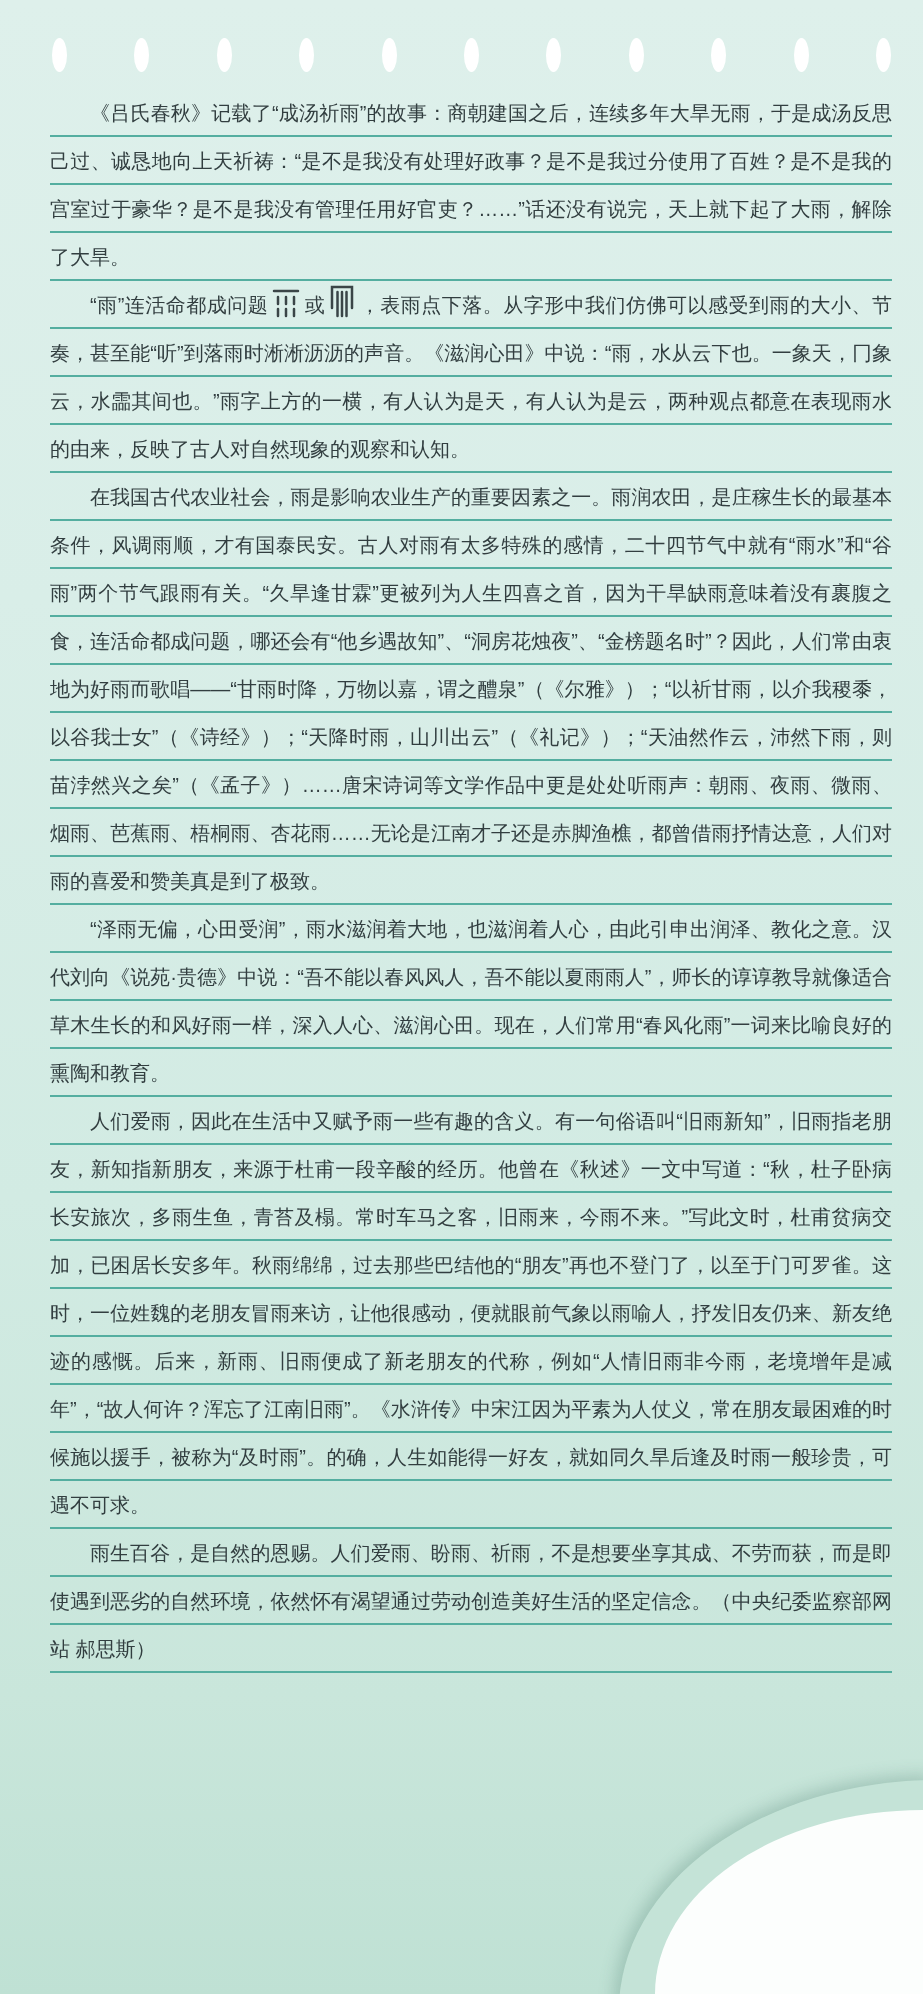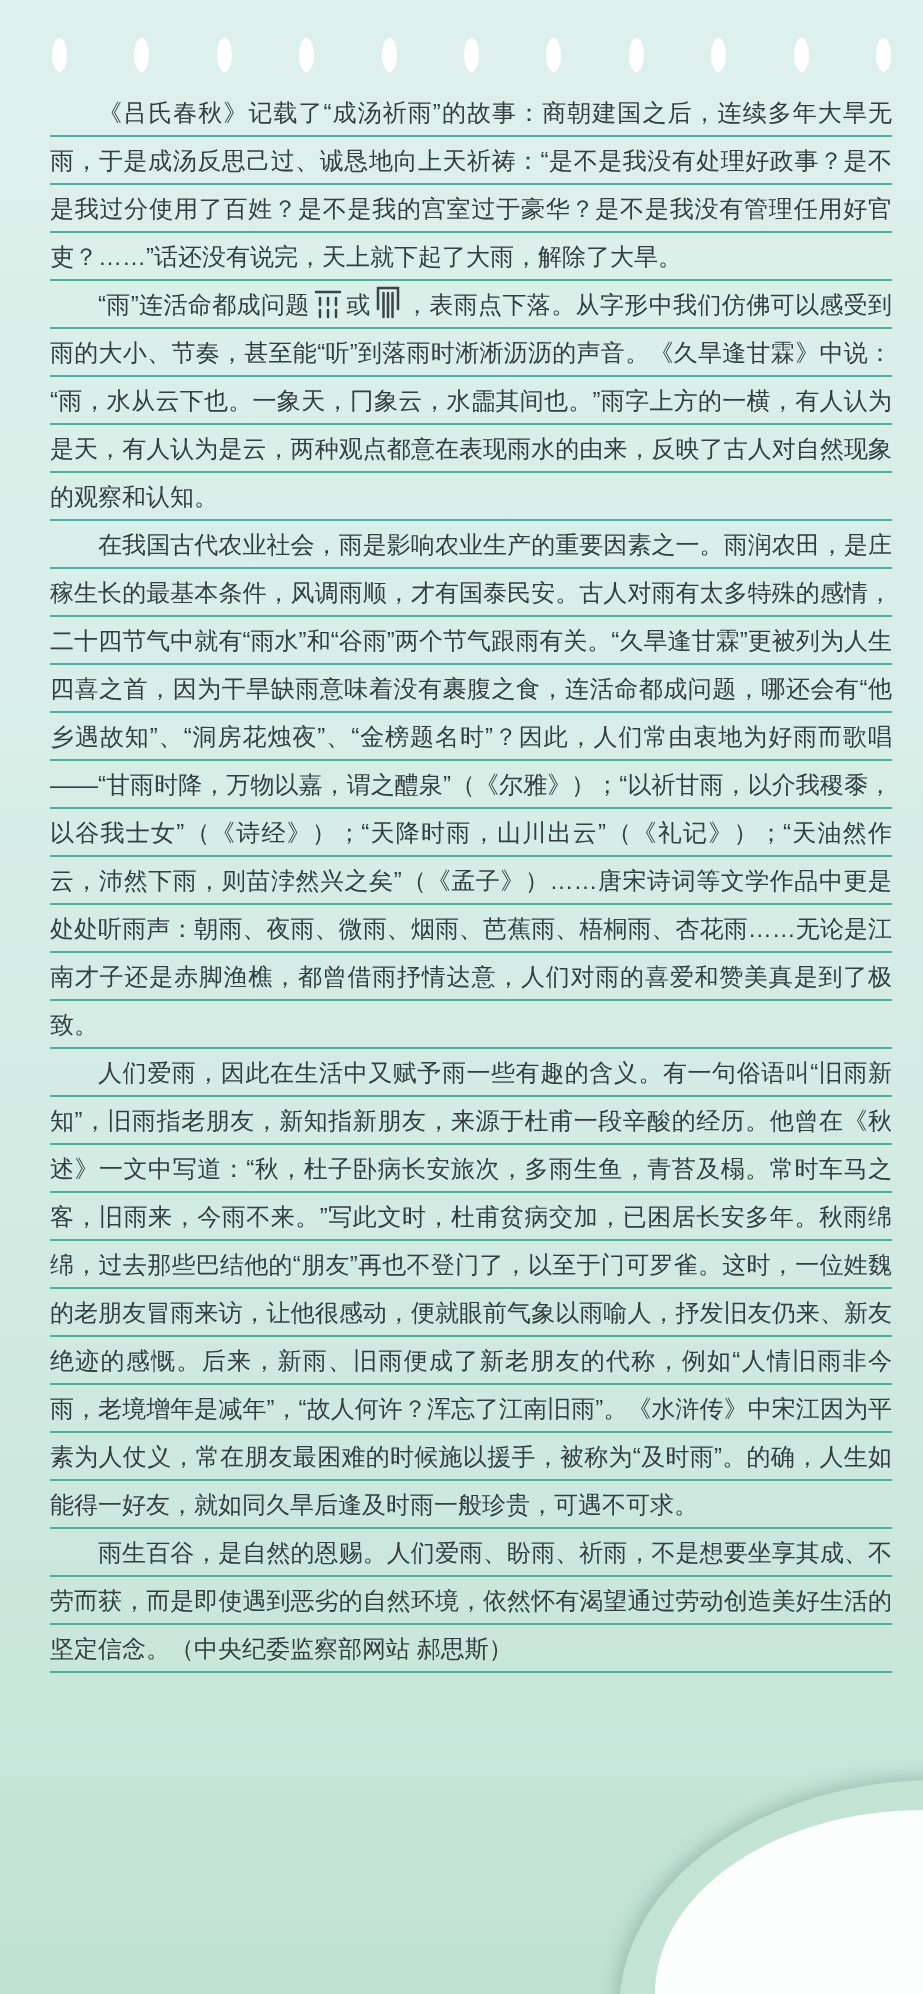--- a/index.html
+++ b/index.html
@@ -17,21 +17,21 @@
   }
   .hole {
     width: 15px; height: 34px;
     background: #ffffff; border-radius: 50%;
   }
 
   
   .article {
     position: absolute; top: 89px; left: 50px; width: 842px;
     color: #323e40;
-    font-size: 24px; line-height: 48px;
+    font-size: 20px; line-height: 48px;
     text-align: justify;
     background-image: repeating-linear-gradient(
       180deg,
       rgba(0,0,0,0) 0px, rgba(0,0,0,0) 46.4px,
       #54aea0 46.4px, #54aea0 48px
     );
   }
   .article p { margin: 0; text-indent: 2em; }
 
   
@@ -82,23 +82,24 @@
         <line x1="14" y1="11" x2="14" y2="18"></line>
         <line x1="22" y1="11" x2="22" y2="18"></line>
         <line x1="6" y1="23" x2="6" y2="30"></line>
         <line x1="14" y1="23" x2="14" y2="30"></line>
         <line x1="22" y1="23" x2="22" y2="30"></line>
       </svg><span>或</span><svg class="obglyph" width="26" height="34" viewBox="0 0 26 34">
         <path d="M3,24 L3,3 L23,3 L23,24"></path>
         <line x1="8.5" y1="8" x2="8.5" y2="32"></line>
         <line x1="13" y1="8" x2="13" y2="32"></line>
         <line x1="17.5" y1="8" x2="17.5" y2="32"></line>
-      </svg><span>，表雨点下落。从字形中我们仿佛可以感受到雨的大小、节奏，甚至能“听”到落雨时淅淅沥沥的声音。《久旱逢甘霖》中说：“雨，水从云下也。一象天，冂象云，水霝其间也。”雨字上方的一横，有人认为是天，有人认为是云，两种观点都意在表现雨水的由来，反映了古人对自然现象的观察和认知。</span></p>
+      </svg><span>，表雨点下落。从字形中我们仿佛可以感受到雨的大小、节奏，甚至能“听”到落雨时淅淅沥沥的声音。《滋润心田》中说：“雨，水从云下也。一象天，冂象云，水霝其间也。”雨字上方的一横，有人认为是天，有人认为是云，两种观点都意在表现雨水的由来，反映了古人对自然现象的观察和认知。</span></p>
 
   <p>在我国古代农业社会，雨是影响农业生产的重要因素之一。雨润农田，是庄稼生长的最基本条件，风调雨顺，才有国泰民安。古人对雨有太多特殊的感情，二十四节气中就有“雨水”和“谷雨”两个节气跟雨有关。“久旱逢甘霖”更被列为人生四喜之首，因为干旱缺雨意味着没有裹腹之食，连活命都成问题，哪还会有“他乡遇故知”、“洞房花烛夜”、“金榜题名时”？因此，人们常由衷地为好雨而歌唱——“甘雨时降，万物以嘉，谓之醴泉”（《尔雅》）；“以祈甘雨，以介我稷黍，以谷我士女”（《诗经》）；“天降时雨，山川出云”（《礼记》）；“天油然作云，沛然下雨，则苗浡然兴之矣”（《孟子》）……唐宋诗词等文学作品中更是处处听雨声：朝雨、夜雨、微雨、烟雨、芭蕉雨、梧桐雨、杏花雨……无论是江南才子还是赤脚渔樵，都曾借雨抒情达意，人们对雨的喜爱和赞美真是到了极致。</p>
+  <p>“泽雨无偏，心田受润”，雨水滋润着大地，也滋润着人心，由此引申出润泽、教化之意。汉代刘向《说苑·贵德》中说：“吾不能以春风风人，吾不能以夏雨雨人”，师长的谆谆教导就像适合草木生长的和风好雨一样，深入人心、滋润心田。现在，人们常用“春风化雨”一词来比喻良好的熏陶和教育。</p>
   <p>人们爱雨，因此在生活中又赋予雨一些有趣的含义。有一句俗语叫“旧雨新知”，旧雨指老朋友，新知指新朋友，来源于杜甫一段辛酸的经历。他曾在《秋述》一文中写道：“秋，杜子卧病长安旅次，多雨生鱼，青苔及榻。常时车马之客，旧雨来，今雨不来。”写此文时，杜甫贫病交加，已困居长安多年。秋雨绵绵，过去那些巴结他的“朋友”再也不登门了，以至于门可罗雀。这时，一位姓魏的老朋友冒雨来访，让他很感动，便就眼前气象以雨喻人，抒发旧友仍来、新友绝迹的感慨。后来，新雨、旧雨便成了新老朋友的代称，例如“人情旧雨非今雨，老境增年是减年”，“故人何许？浑忘了江南旧雨”。《水浒传》中宋江因为平素为人仗义，常在朋友最困难的时候施以援手，被称为“及时雨”。的确，人生如能得一好友，就如同久旱后逢及时雨一般珍贵，可遇不可求。</p>
   <p>雨生百谷，是自然的恩赐。人们爱雨、盼雨、祈雨，不是想要坐享其成、不劳而获，而是即使遇到恶劣的自然环境，依然怀有渴望通过劳动创造美好生活的坚定信念。（中央纪委监察部网站 郝思斯）</p>
 </div>
 
 <div class="page-curl">
   <div class="curl-shade"></div>
   <div class="curl-face"></div>
 </div>
 
 </body></html>

